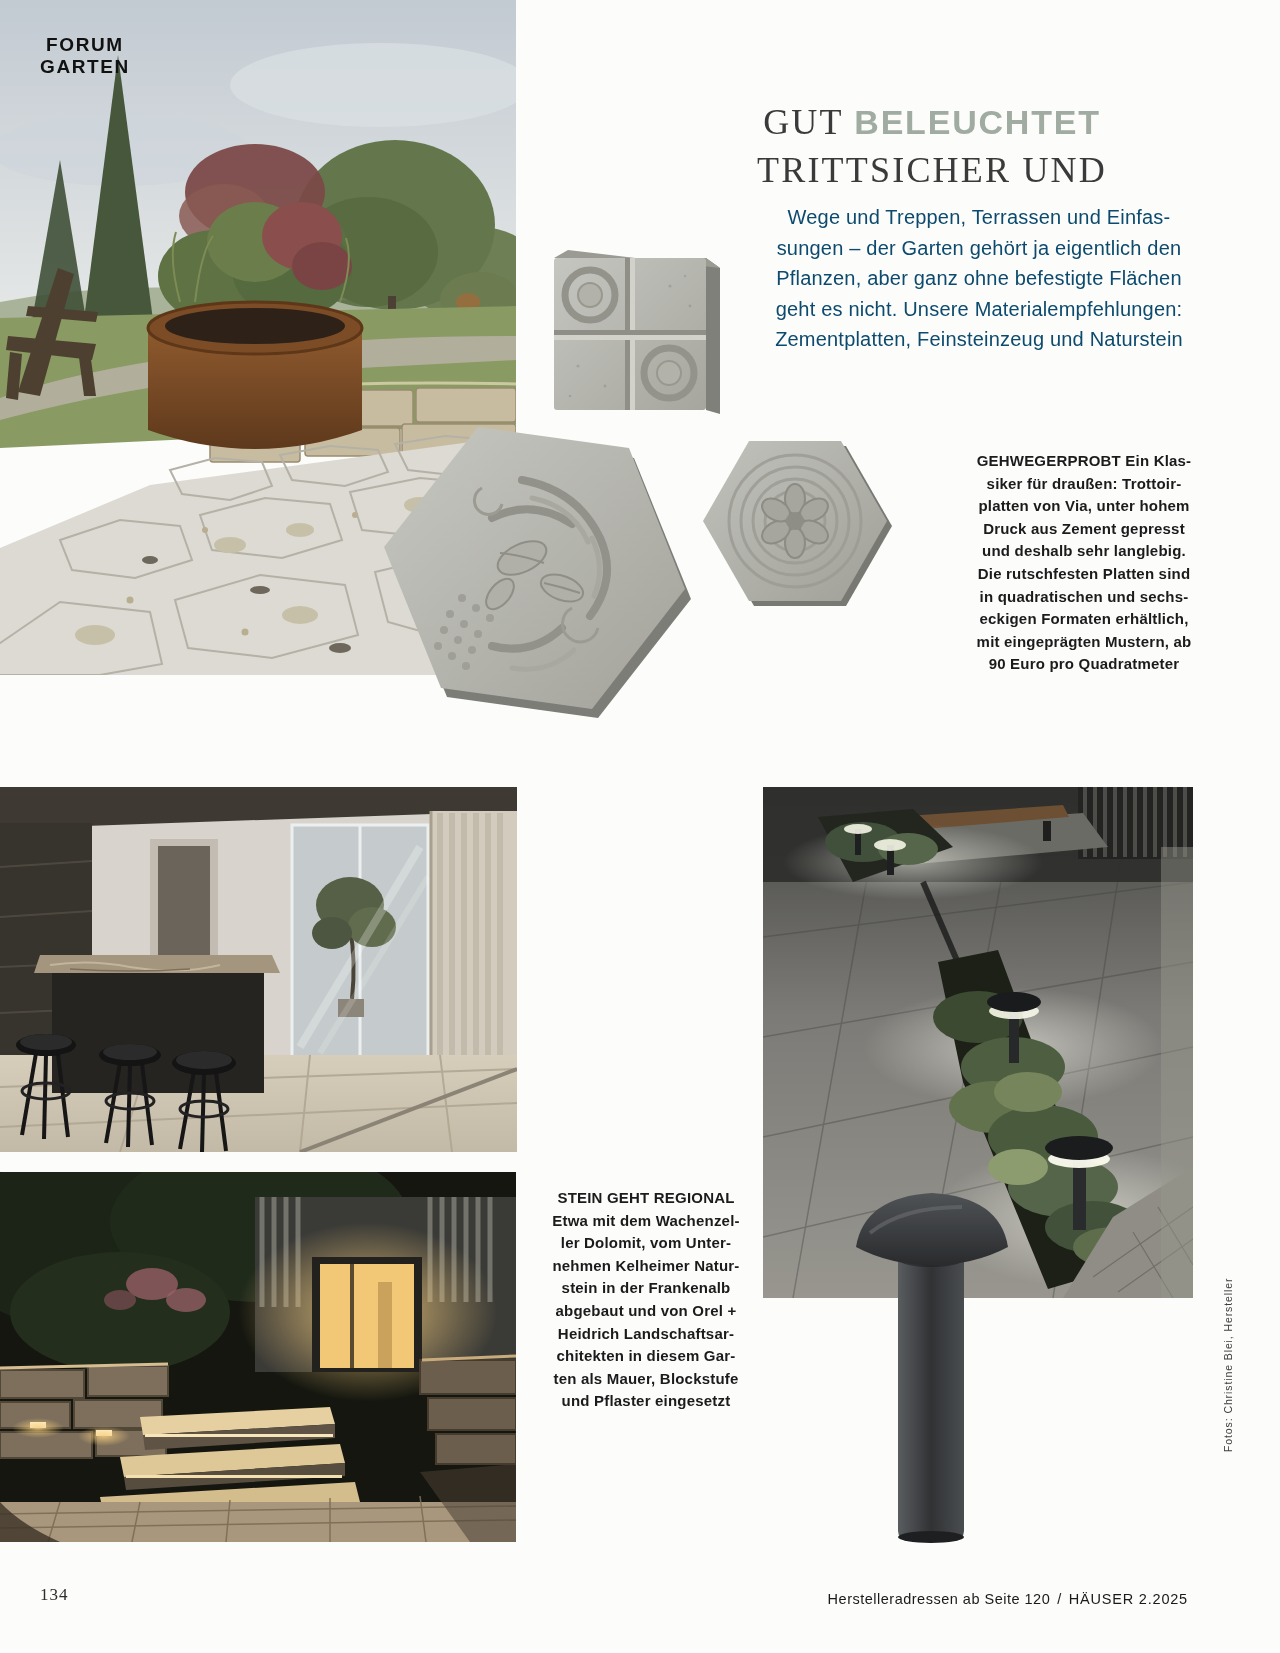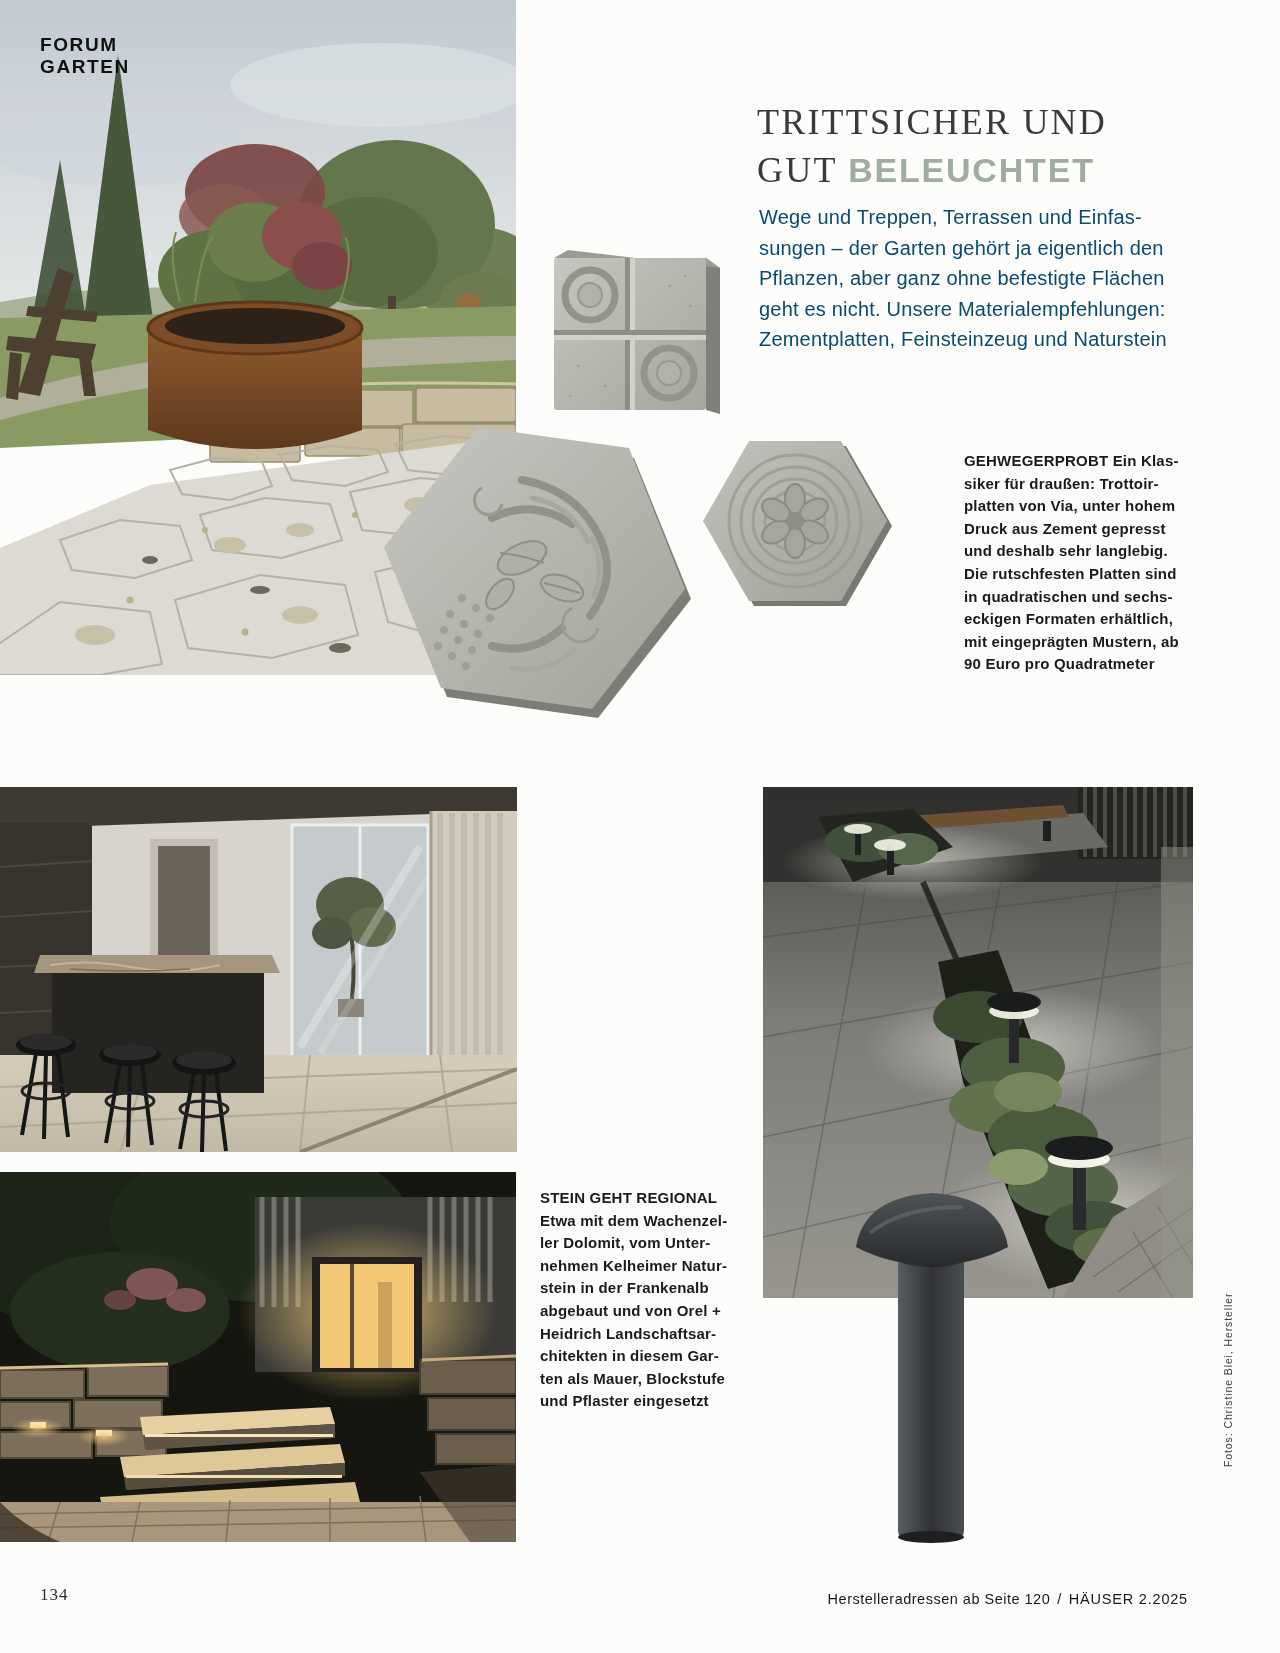--- a/index.html
+++ b/index.html
@@ -1,17 +1,17 @@
 <!DOCTYPE html>
 <html><head>
 <meta charset="utf-8">
 <style>
   html,body{margin:0;padding:0;background:#e9e9e7;}
   .page{position:relative;width:1280px;height:1653px;margin:0 auto;background:#fcfcfb;
-        overflow:hidden;font-family:"Liberation Sans",sans-serif;color:#1c1c1c;}
+        overflow:hidden;font-family:"Liberation Sans",sans-serif;color:#1c1c1c;text-align:center;}
   .photo{position:absolute;overflow:hidden;}
   .photo svg{display:block;width:100%;height:100%;}
 
   .kicker{position:absolute;left:40px;top:34px;z-index:6;font-weight:bold;font-size:19px;
           line-height:22px;letter-spacing:1.6px;color:#111;white-space:pre-line;}
 
   .title{position:absolute;left:757px;top:98px;z-index:4;font-family:"Liberation Serif",serif;
          font-size:36px;line-height:48px;letter-spacing:2.2px;color:#3a3a3a;white-space:nowrap;}
   .title .accent{font-family:"Liberation Sans",sans-serif;font-weight:bold;font-size:34px;
          letter-spacing:1.8px;color:#a0aba1;}
@@ -254,22 +254,22 @@
         <ellipse cx="116" cy="107" rx="10" ry="15" transform="rotate(120 116 107)"></ellipse>
         <ellipse cx="97" cy="118" rx="10" ry="15"></ellipse>
         <ellipse cx="78" cy="107" rx="10" ry="15" transform="rotate(60 78 107)"></ellipse>
         <ellipse cx="78" cy="85" rx="10" ry="15" transform="rotate(120 78 85)"></ellipse>
       </g>
       <circle cx="97" cy="96" r="9" fill="#8e8e87"></circle>
     </svg>
   </div>
 
   <div class="title">
+    <div><span>GUT </span><span class="accent">BELEUCHTET</span></div>
     <div>TRITTSICHER UND</div>
-    <div><span>GUT </span><span class="accent">BELEUCHTET</span></div>
   </div>
 
   <div class="intro">Wege und Treppen, Terrassen und Einfas-
 sungen – der Garten gehört ja eigentlich den
 Pflanzen, aber ganz ohne befestigte Flächen
 geht es nicht. Unsere Materialempfehlungen:
 Zementplatten, Feinsteinzeug und Naturstein</div>
 
   <div class="caption" id="cap-gehweg">GEHWEGERPROBT Ein Klas-
 siker für draußen: Trottoir-

